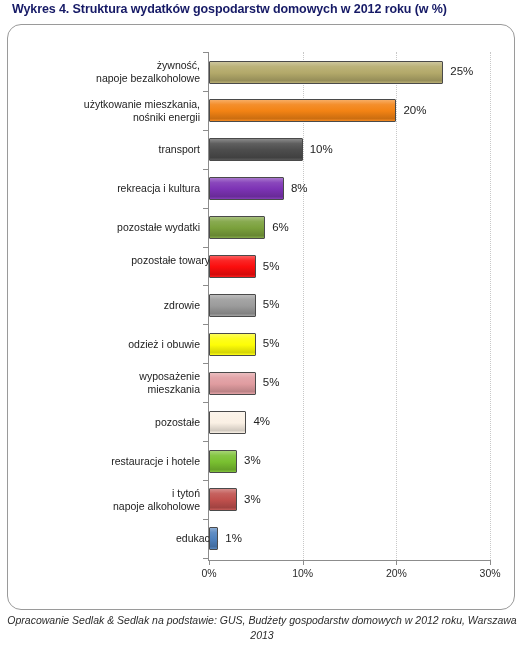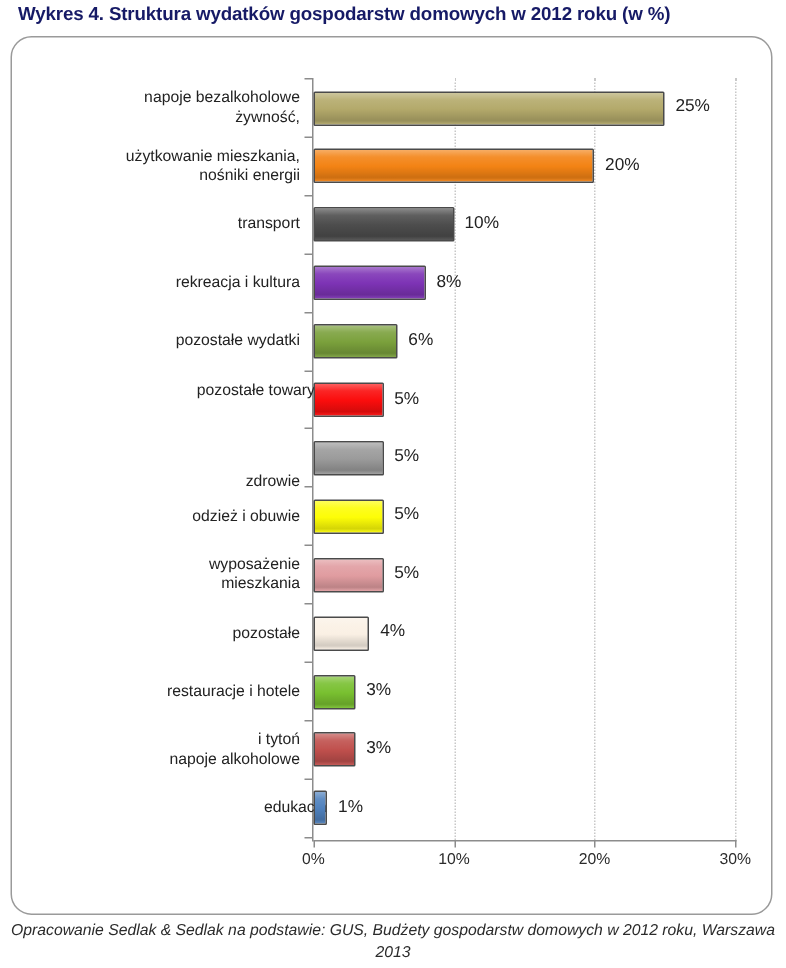--- a/index.html
+++ b/index.html
@@ -160,40 +160,40 @@
     <div class="ytick" style="top: 324.3px;"></div>
     <div class="ytick" style="top: 363.2px;"></div>
     <div class="ytick" style="top: 402.1px;"></div>
     <div class="ytick" style="top: 441px;"></div>
     <div class="ytick" style="top: 479.9px;"></div>
     <div class="ytick" style="top: 518.8px;"></div>
     <div class="ytick" style="top: 557.7px;"></div>
   </div>
 <div id="labels-layer">
     <div class="cat-label" style="left: 0px; width: 200px; right: auto; top: 59px;">
+      <div>żywność,</div>
       <div>napoje bezalkoholowe</div>
-      <div>żywność,</div>
     </div>
     <div class="cat-label" style="left: 0px; width: 200px; right: auto; top: 97.9px;">
       <div>użytkowanie mieszkania,</div>
       <div>nośniki energii</div>
     </div>
     <div class="cat-label" style="left: 0px; width: 200px; right: auto; top: 143.3px;">
       <div>transport</div>
     </div>
     <div class="cat-label" style="left: 0px; width: 200px; right: auto; top: 182.2px;">
       <div>rekreacja i kultura</div>
     </div>
     <div class="cat-label" style="left: 0px; width: 200px; right: auto; top: 221.1px;">
       <div>pozostałe wydatki</div>
     </div>
     <div class="cat-label" style="left: 10px; width: 200px; right: auto; top: 253.5px;">
       <div>pozostałe towary</div>
     </div>
-    <div class="cat-label" style="left: 0px; width: 200px; right: auto; top: 298.9px; margin-top: 16px;">
+    <div class="cat-label" style="left: 0px; width: 200px; right: auto; top: 298.9px;">
       <div>zdrowie</div>
     </div>
     <div class="cat-label" style="left: 0px; width: 200px; right: auto; top: 337.8px;">
       <div>odzież i obuwie</div>
     </div>
     <div class="cat-label" style="left: 0px; width: 200px; right: auto; top: 370.2px;">
       <div>wyposażenie</div>
       <div>mieszkania</div>
     </div>
     <div class="cat-label" style="left: 0px; width: 200px; right: auto; top: 415.6px;">

